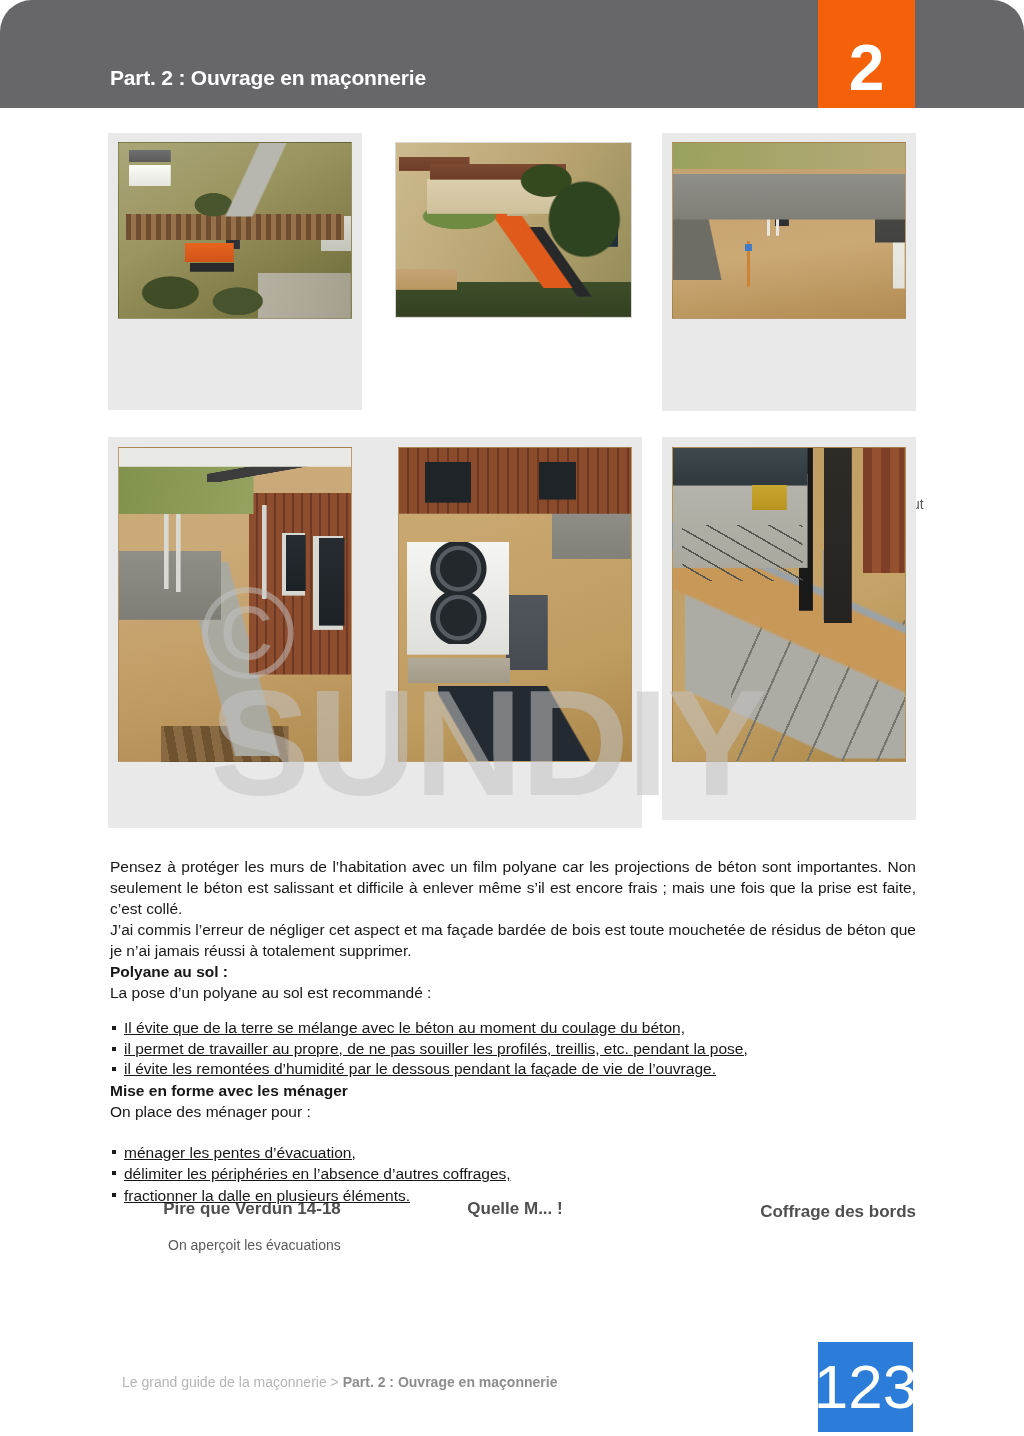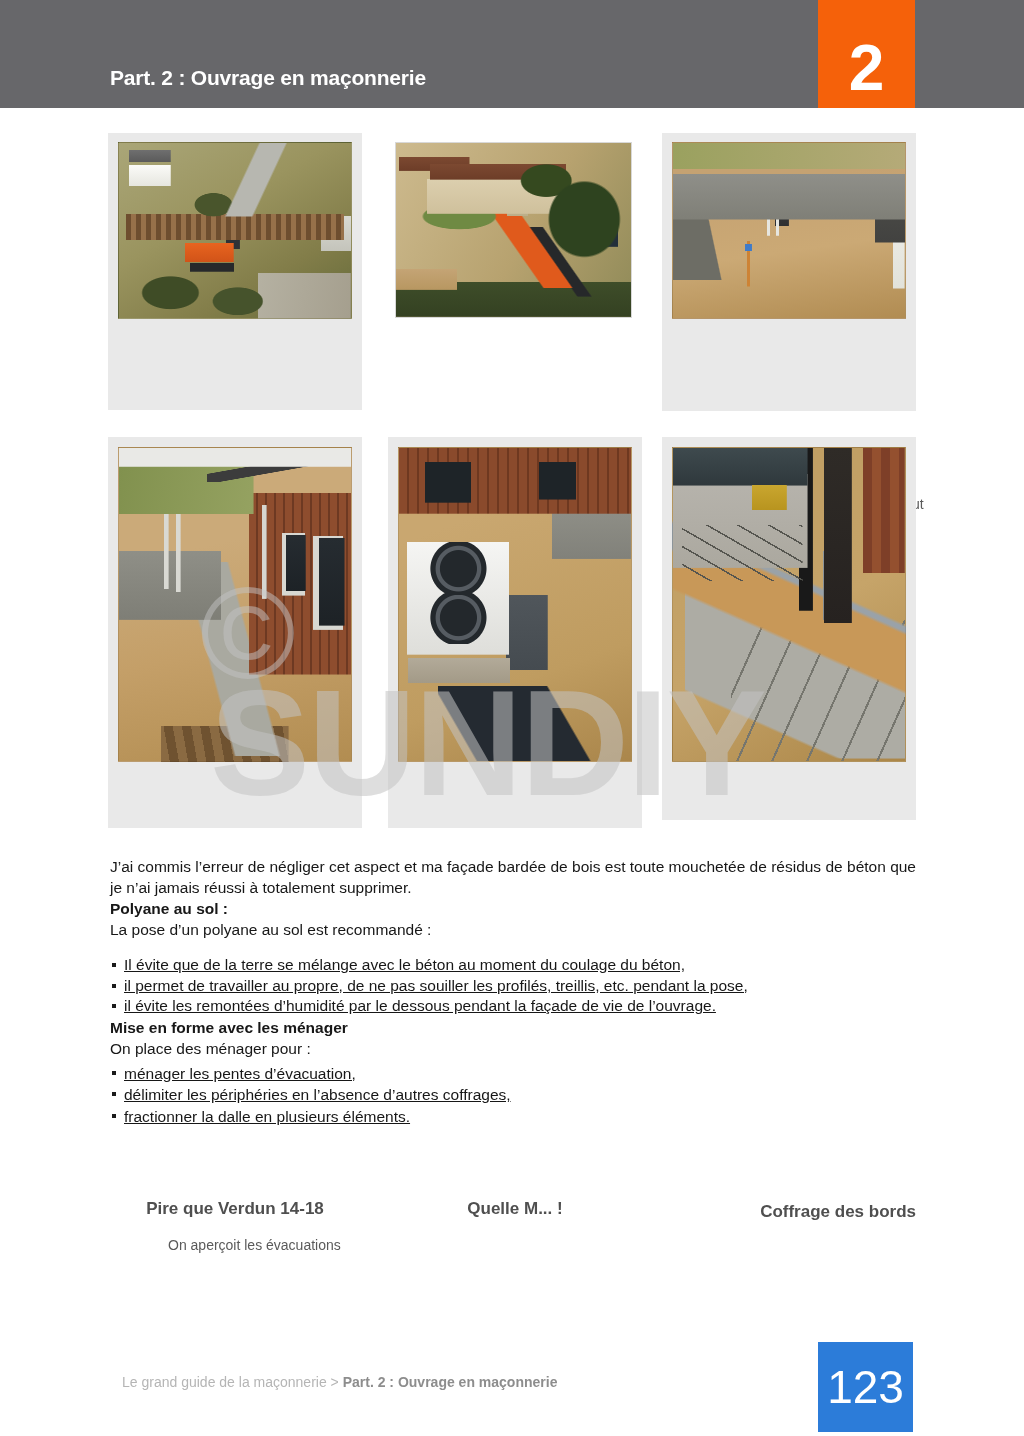--- a/index.html
+++ b/index.html
@@ -1,17 +1,17 @@
 <!DOCTYPE html>
 <html><head>
 <meta charset="utf-8">
 <style>
   html,body{margin:0;padding:0;background:#fff;}
   .page{position:relative;width:1024px;height:1436px;background:#ffffff;overflow:hidden;
-        font-family:"Liberation Sans", sans-serif;}
+        font-family:"Liberation Sans", sans-serif;border-radius:32px;}
 
   
   .header-bar{position:absolute;left:0;top:0;width:1024px;height:108px;background:#67676a;}
   .header-title{position:absolute;left:110px;top:66px;color:#ffffff;font-size:21px;font-weight:bold;
                 letter-spacing:-0.2px;}
   .chapter-box{position:absolute;left:818px;top:0;width:97px;height:108px;background:#f5610a;
                display:flex;align-items:flex-end;justify-content:center;}
   .chapter-num{color:#ffffff;font-size:64px;font-weight:bold;line-height:1;padding-bottom:8px;}
 
   
@@ -123,29 +123,29 @@
            letter-spacing:-2px;color:rgba(195,195,195,0.55);}
 
   
   .bodytext{position:absolute;left:110px;top:856px;width:806px;color:#171717;
             font-size:15.5px;line-height:21px;text-align:justify;}
   .bodytext p{margin:0;}
   .sec-title{font-weight:bold;margin-top:13px;}
   .bodytext ul{list-style:none;margin:15px 0 0 1px;padding:0;text-align:left;text-decoration:underline;}
   .bodytext li{position:relative;padding-left:13px;line-height:20.5px;}
   .bodytext li::before{content:"";position:absolute;left:1px;top:8px;width:4px;height:4px;background:#1b1b1b;}
-  .bodytext ul.second{margin-top:4px;}
+  .bodytext ul.second{margin-top:20px;}
   .bodytext ul.second li{line-height:21.5px;}
 
   
   .breadcrumb{position:absolute;left:122px;top:1374px;font-size:14px;color:#b5b5b5;}
   .crumb-section{font-weight:bold;color:#8d8d8d;}
   .page-box{position:absolute;left:818px;top:1342px;width:95px;height:90px;background:#2c7cd9;
             display:flex;align-items:center;justify-content:center;}
-  .page-num{color:#ffffff;font-size:46px;line-height:1;}
+  .page-num{color:#ffffff;font-size:62px;line-height:1;}
 </style>
 </head>
 <body>
 
 <div class="page">
 
   <div class="header-bar">
     <div class="header-title">Part. 2 : Ouvrage en maçonnerie</div>
   </div>
   <div class="chapter-box">
@@ -165,21 +165,21 @@
 
   <div class="card" style="left:662px;top:133px;width:254px;height:278px;">
     <div class="photo p3"></div>
     <div class="caption" style="top:330px;">Les pieds dans la boue</div>
     <div class="subcaption" style="left:18px;top:358px;width:225px;">
       <span style="display:block;">Même dans la difficulté, il ne faut</span>
       <span style="display:block;">pas se décourager</span>
     </div>
   </div>
 
-  <div class="card tall" style="left:108px;top:437px;width:254px;height:391px;">
+  <div class="card tall" style="left:108px;top:437px;width:254px;height:391px;padding-left:34px;">
     <div class="photo p4"></div>
     <div class="caption" style="top:760px;">Pire que Verdun 14-18</div>
     <div class="subcaption" style="left:20px;top:795px;width:222px;">On aperçoit les évacuations</div>
   </div>
 
   <div class="card tall" style="left:388px;top:437px;width:254px;height:391px;">
     <div class="photo p5"></div>
     <div class="caption" style="top:760px;">Quelle M... !</div>
   </div>
 
@@ -187,20 +187,21 @@
     <div class="photo p6"></div>
     <div class="caption" style="top:763px;text-align:right;">Coffrage des bords</div>
   </div>
 
   <div class="watermark">
     <div class="wm-copy">©</div>
     <div class="wm-text">SUNDIY</div>
   </div>
 
   <div class="bodytext">
+    <p>Pensez à protéger les murs de l’habitation avec un film polyane car les projections de béton sont importantes. Non seulement le béton est salissant et difficile à enlever même s’il est encore frais ; mais une fois que la prise est faite, c’est collé.</p>
     <p>J’ai commis l’erreur de négliger cet aspect et ma façade bardée de bois est toute mouchetée de résidus de béton que je n’ai jamais réussi à totalement supprimer.</p>
 
     <p class="sec-title">Polyane au sol :</p>
     <p>La pose d’un polyane au sol est recommandé :</p>
     <ul>
       <li>Il évite que de la terre se mélange avec le béton au moment du coulage du béton,</li>
       <li>il permet de travailler au propre, de ne pas souiller les profilés, treillis, etc. pendant la pose,</li>
       <li>il évite les remontées d’humidité par le dessous pendant la façade de vie de l’ouvrage.</li>
     </ul>
 

